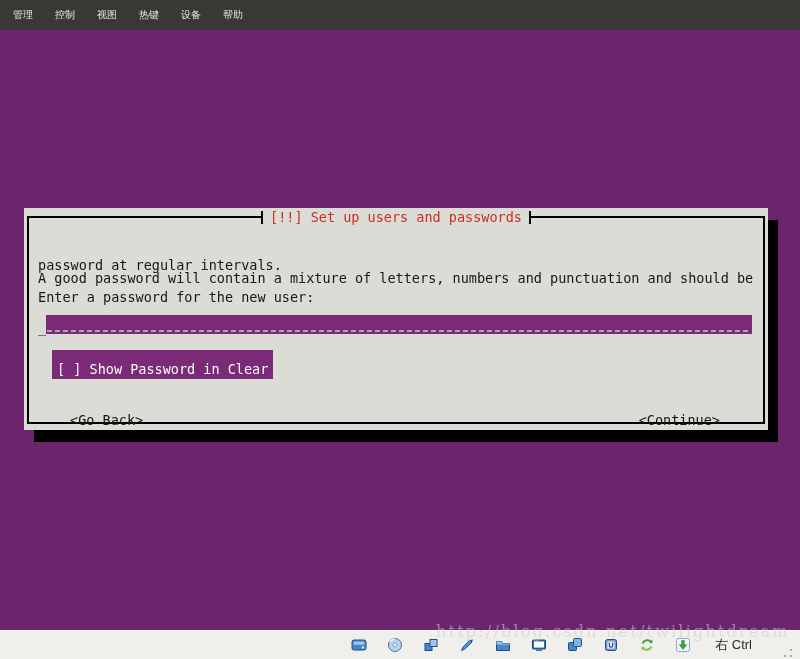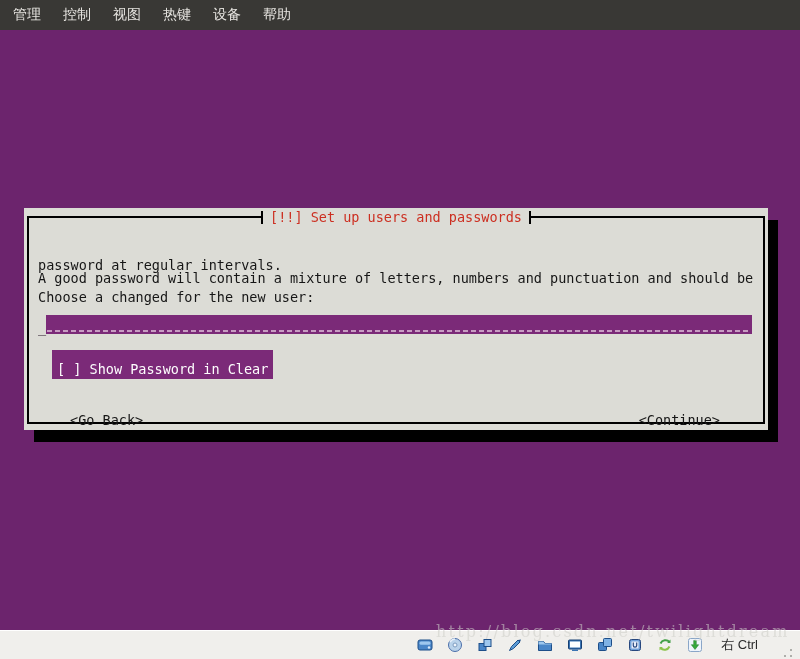--- a/index.html
+++ b/index.html
@@ -4,21 +4,21 @@
 <style>
   * { margin:0; padding:0; box-sizing:border-box; }
   html,body { background:#222; }
   .screen {
     position:relative; width:800px; height:659px; overflow:hidden;
     font-family:"DejaVu Sans Mono", monospace; background:#6c246d;
   }
   
   .menubar {
     height:30px; background:#393835; display:flex; align-items:center;
-    font-family:"Liberation Sans", sans-serif; font-size:14px; color:#e6e4e0;
+    font-family:"Liberation Sans", sans-serif; font-size:10px; color:#e6e4e0;
     padding-left:2px;
   }
   .menu-item { padding:0 11px; height:30px; display:flex; align-items:center; cursor:default; }
   
   .vm-display { height:600px; display:flex; flex-direction:column; }
   .vm-purple { flex:1; position:relative; background:#6c246d; }
   
   .dialog-shadow { position:absolute; left:34px; top:190px; width:744px; height:222px; background:#000; }
   .dialog {
     position:absolute; left:24px; top:178px; width:744px; height:222px;
@@ -39,21 +39,21 @@
     background:repeating-linear-gradient(90deg,#c79cc2 0 5px, rgba(0,0,0,0) 5px 8px);
   }
   .checkbox { position:absolute; left:28px; top:142px; background:#7b2a78; color:#fdfdfd; padding:11px 5px 2px; white-space:pre; }
   .buttons-row { position:absolute; left:0; right:0; top:176px; display:flex; justify-content:space-between; padding:0 48px 0 46px;margin-top:28px; }
   .btn { white-space:pre; cursor:default; }
   
   .help-bar { height:23px; background:#000; color:#ececec; font-size:13.5px; display:flex; align-items:center; padding-left:2px; white-space:pre; }
   
   .statusbar {
     height:29px; background:#f0efec; border-top:1px solid #ffffff;
-    display:flex; align-items:center; justify-content:flex-end; gap:12px;
+    display:flex; align-items:center; justify-content:flex-end; gap:18px;
     padding-right:6px; position:relative;
   }
   .status-icon { width:18px; height:17px; display:flex; align-items:center; justify-content:center; }
   .host-key { font-family:"Liberation Sans", sans-serif; font-size:13px; color:#2a2a2a; margin:0 10px 0 5px; white-space:pre; }
   .grip {
     width:12px; height:12px; margin-left:2px; align-self:flex-end;
     background:
       radial-gradient(circle at 9px 3px, #aeaeaa 1px, transparent 1.4px),
       radial-gradient(circle at 9px 9px, #aeaeaa 1px, transparent 1.4px),
       radial-gradient(circle at 3px 9px, #aeaeaa 1px, transparent 1.4px);
@@ -89,21 +89,21 @@
 
         <div class="dlg-title">
           <span class="tick"></span>
           <span class="dlg-title-text">[!!] Set up users and passwords</span>
           <span class="tick"></span>
         </div>
 
         <div class="dlg-content">
           <div class="dlg-line line1">A good password will contain a mixture of letters, numbers and punctuation and should be</div>
           <div class="dlg-line line2">password at regular intervals.</div>
-          <div class="dlg-line prompt">Choose a changed for the new user:</div>
+          <div class="dlg-line prompt">Enter a password for the new user:</div>
 
           <div class="pw-row">
             <span class="pw-cursor">_</span>
             <span class="pw-bar"></span>
           </div>
 
           <div class="checkbox">[ ] Show Password in Clear</div>
 
           <div class="buttons-row">
             <span class="btn">&lt;Go Back&gt;</span>

